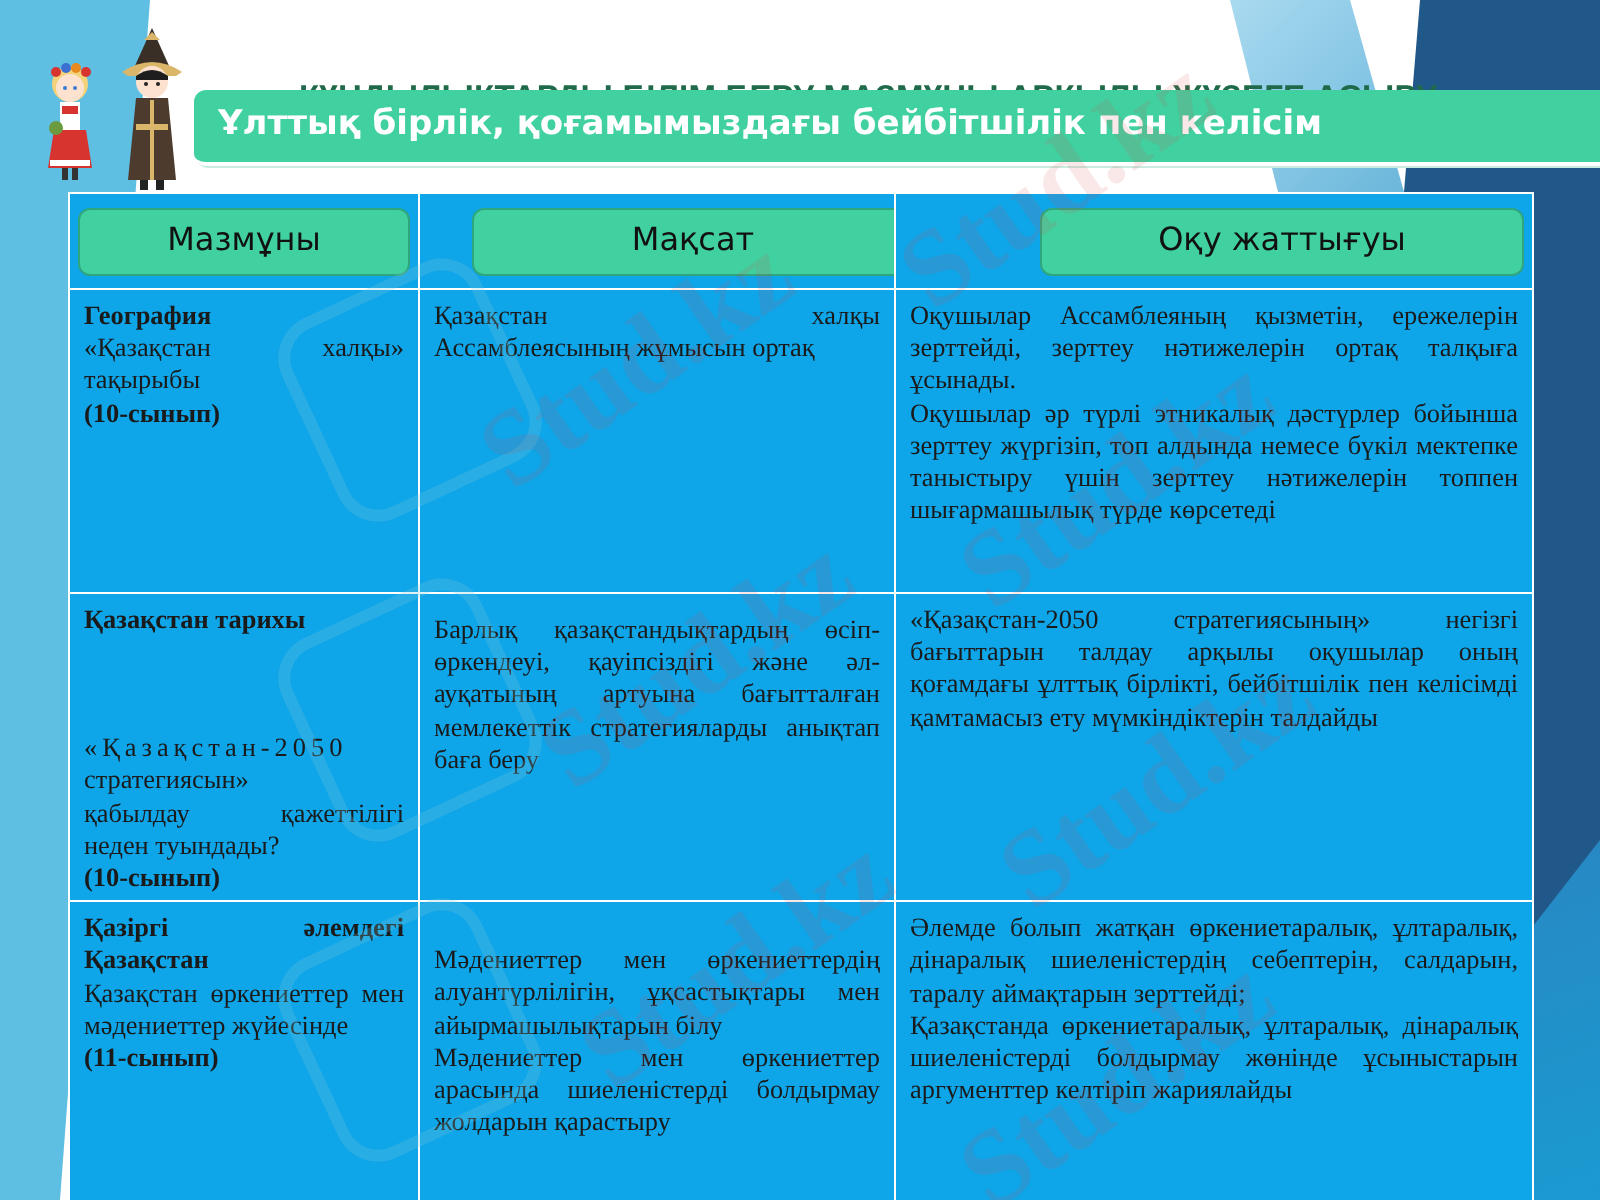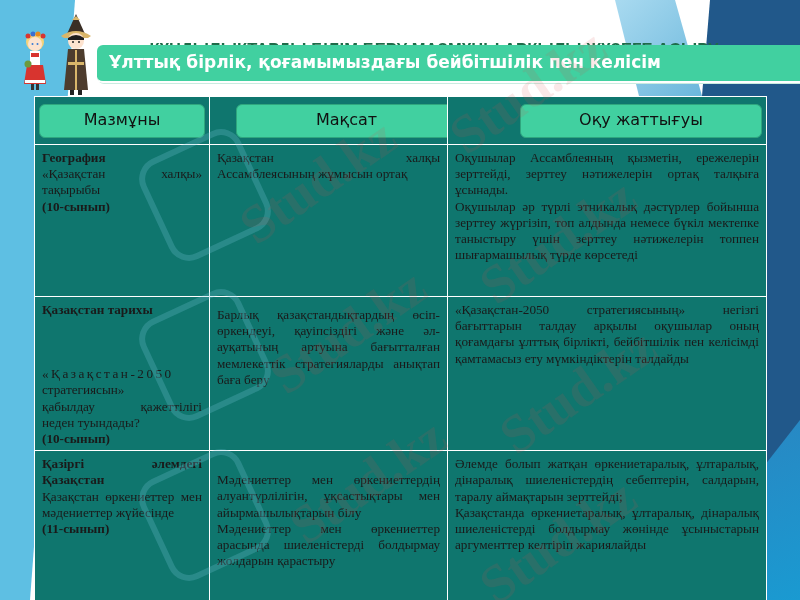--- a/index.html
+++ b/index.html
@@ -61,21 +61,21 @@
   
   .table-wrap {
     position: absolute; left: 34px; top: 96px; width: 732px; height: 500px;
     background: #b3ead8;
   }
   table {
     border-collapse: collapse; width: 732px; table-layout: fixed;
   }
   td {
     border: 1.5px solid #ffffff; vertical-align: top;
-    background: #0f766e;
+    background: #0ea5e9;
     font-family: "Liberation Serif", serif; font-size: 13.2px;
     line-height: 16.2px; color: #1a1a1a;
     padding: 5px 7px 3px 7px;
     text-align: justify;
   }
   td.hdr { height: 48px; padding: 4px 4px; vertical-align: middle; }
   .col1 { width: 175px; }
   .col2 { width: 238px; }
   .col3 { width: 319px; }
   .hdr-btn {

